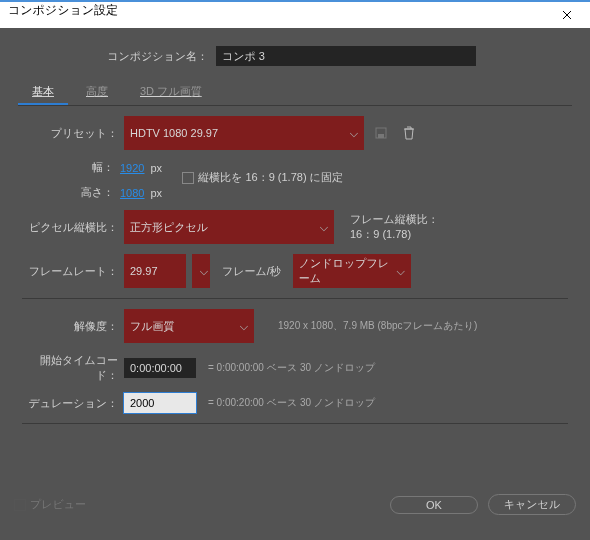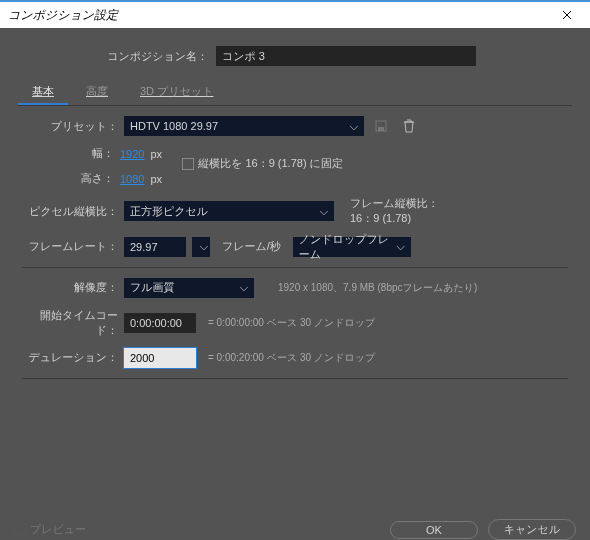--- a/index.html
+++ b/index.html
@@ -10,24 +10,23 @@
   color: #d1d1d1;
   width: 590px;
   height: 540px;
   overflow: hidden;
 }
 .titlebar {
   background: #fff;
   color: #000;
   height: 28px;
   display: flex;
-  align-items: center;
+  align-items: flex-start;
   padding: 0 8px;
   border-top: 2px solid #4a90d9;
-  font-style: italic;
 }
 .titlebar .title { flex: 1; font-size: 12px; }
 .titlebar .close {
   width: 30px; height: 100%;
   display: flex; align-items: center; justify-content: center;
   cursor: pointer;
 }
 .body { padding: 10px 18px 6px 18px; }
 .name-row {
   display: flex; align-items: center; gap: 8px;
@@ -69,27 +68,27 @@
   margin-bottom: 10px;
 }
 .row .lbl { text-align: right; flex: 0 0 96px; }
 .row .lbl.sm { flex: 0 0 92px; }
 .link-val {
   color: #288ce8;
   text-decoration: underline;
   cursor: pointer;
 }
 .select {
-  background: #0f172a;
+  background: #7f1d1d;
   color: #d8d8d8;
   border: none;
   padding: 3px 6px;
   display: flex; align-items: center; justify-content: space-between;
   cursor: pointer;
-  height: 20px;
+  height: 34px;
 }
 .chev { color: #aaa; margin-left: 6px; }
 .icon-btn {
   width: 22px; height: 20px;
   display: inline-flex; align-items: center; justify-content: center;
   cursor: pointer;
   color: #888;
 }
 .checkbox {
   width: 12px; height: 12px;
@@ -101,21 +100,21 @@
 .info { color: #aaa; font-size: 10px; }
 .swatch {
   width: 40px; height: 18px;
   background: #000;
   border: 1px solid #666;
   margin-right: 4px;
 }
 .eyedrop { width: 16px; height: 16px; display: inline-flex; align-items: center; }
 .footer {
   position: absolute;
-  bottom: 0; left: 14px; right: 14px;
+  bottom: 25px; left: 14px; right: 14px;
   display: flex; align-items: center;
 }
 .btn {
   border: 1px solid #777;
   border-radius: 11px;
   padding: 2px 0;
   width: 88px;
   text-align: center;
   cursor: pointer;
   margin-left: 10px;
@@ -137,21 +136,21 @@
 
 <div class="body">
   <div class="name-row">
     <span class="lbl">コンポジション名：</span>
     <input class="text-input" style="width: 260px;" value="コンポ 3">
   </div>
 
   <div class="tabs">
     <div class="tab active">基本</div>
     <div class="tab">高度</div>
-    <div class="tab">3D プリセット</div>
+    <div class="tab">3D フル画質</div>
   </div>
 
   <div class="section">
     <div class="row">
       <span class="lbl">プリセット：</span>
       <div class="select" style="width:240px">
         <span>HDTV 1080 29.97</span>
         <span class="chev">⌵</span>
       </div>
       <div class="icon-btn">

